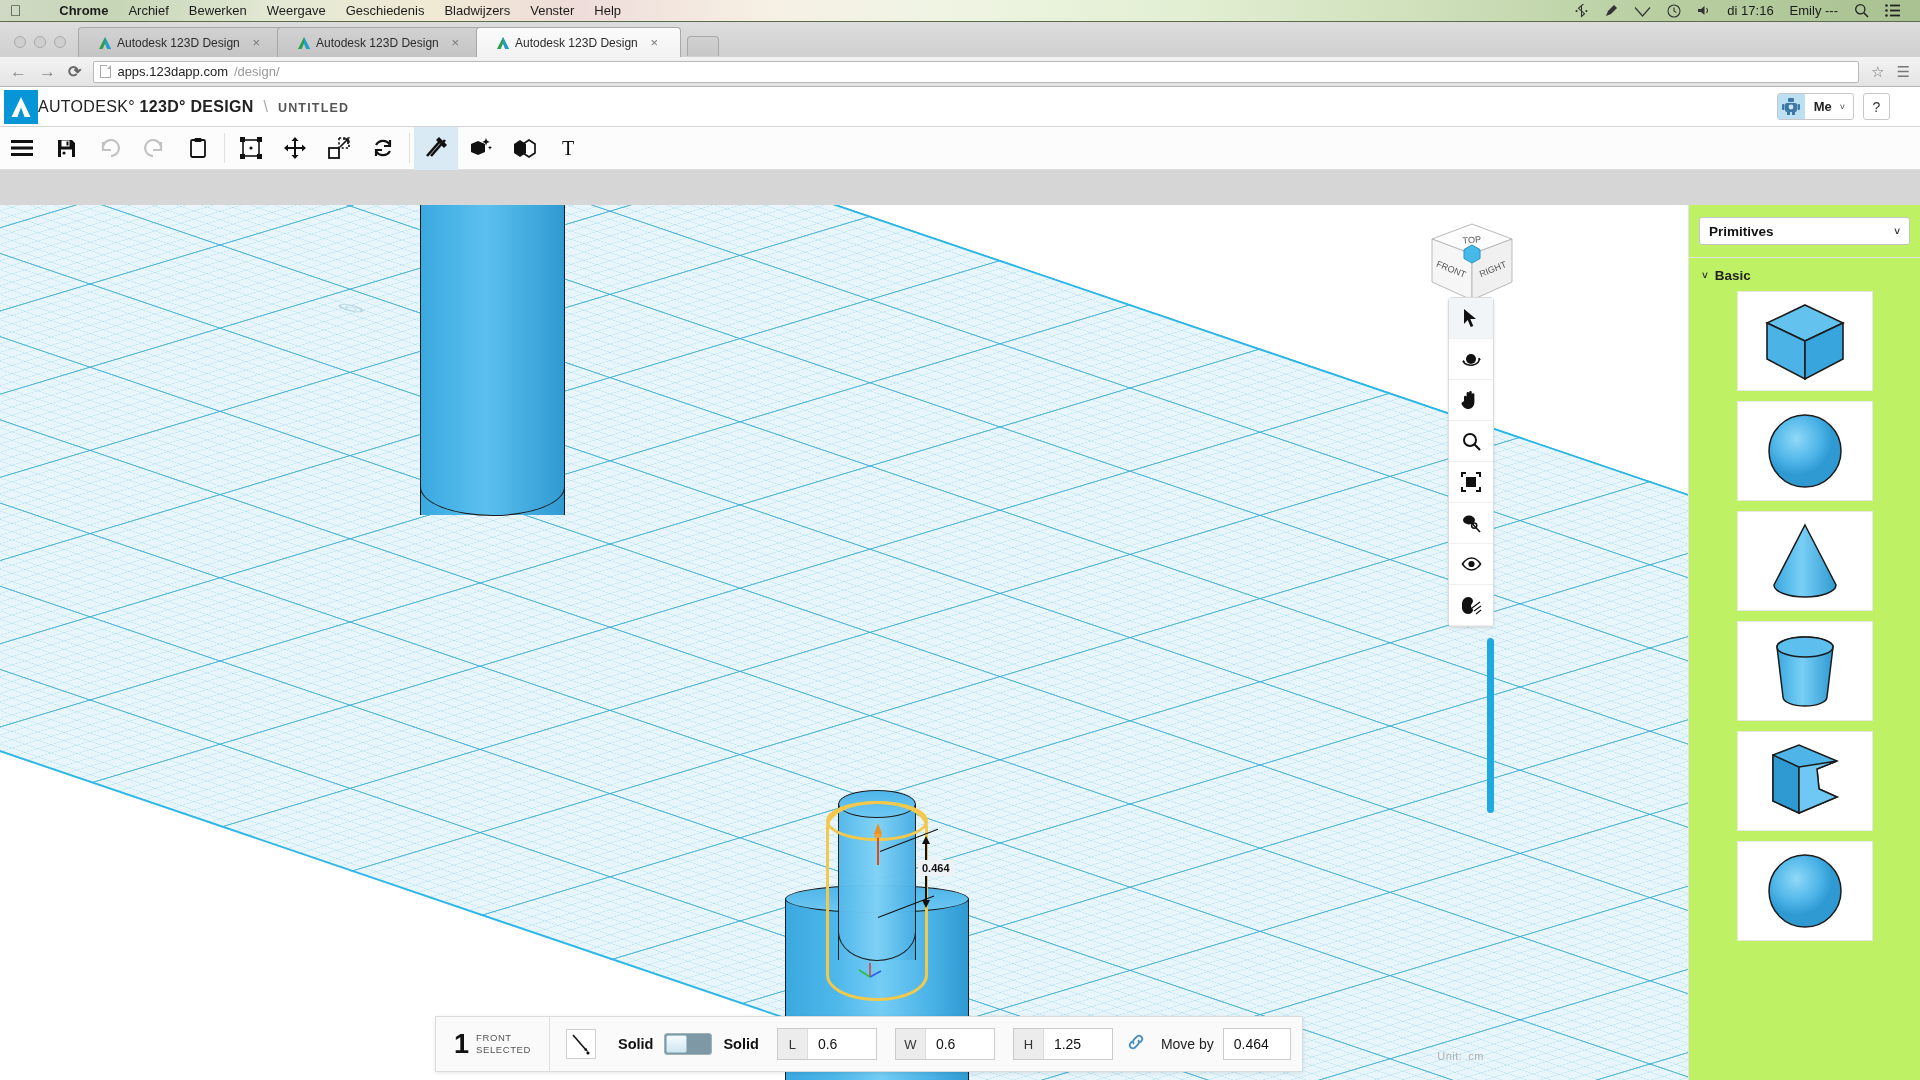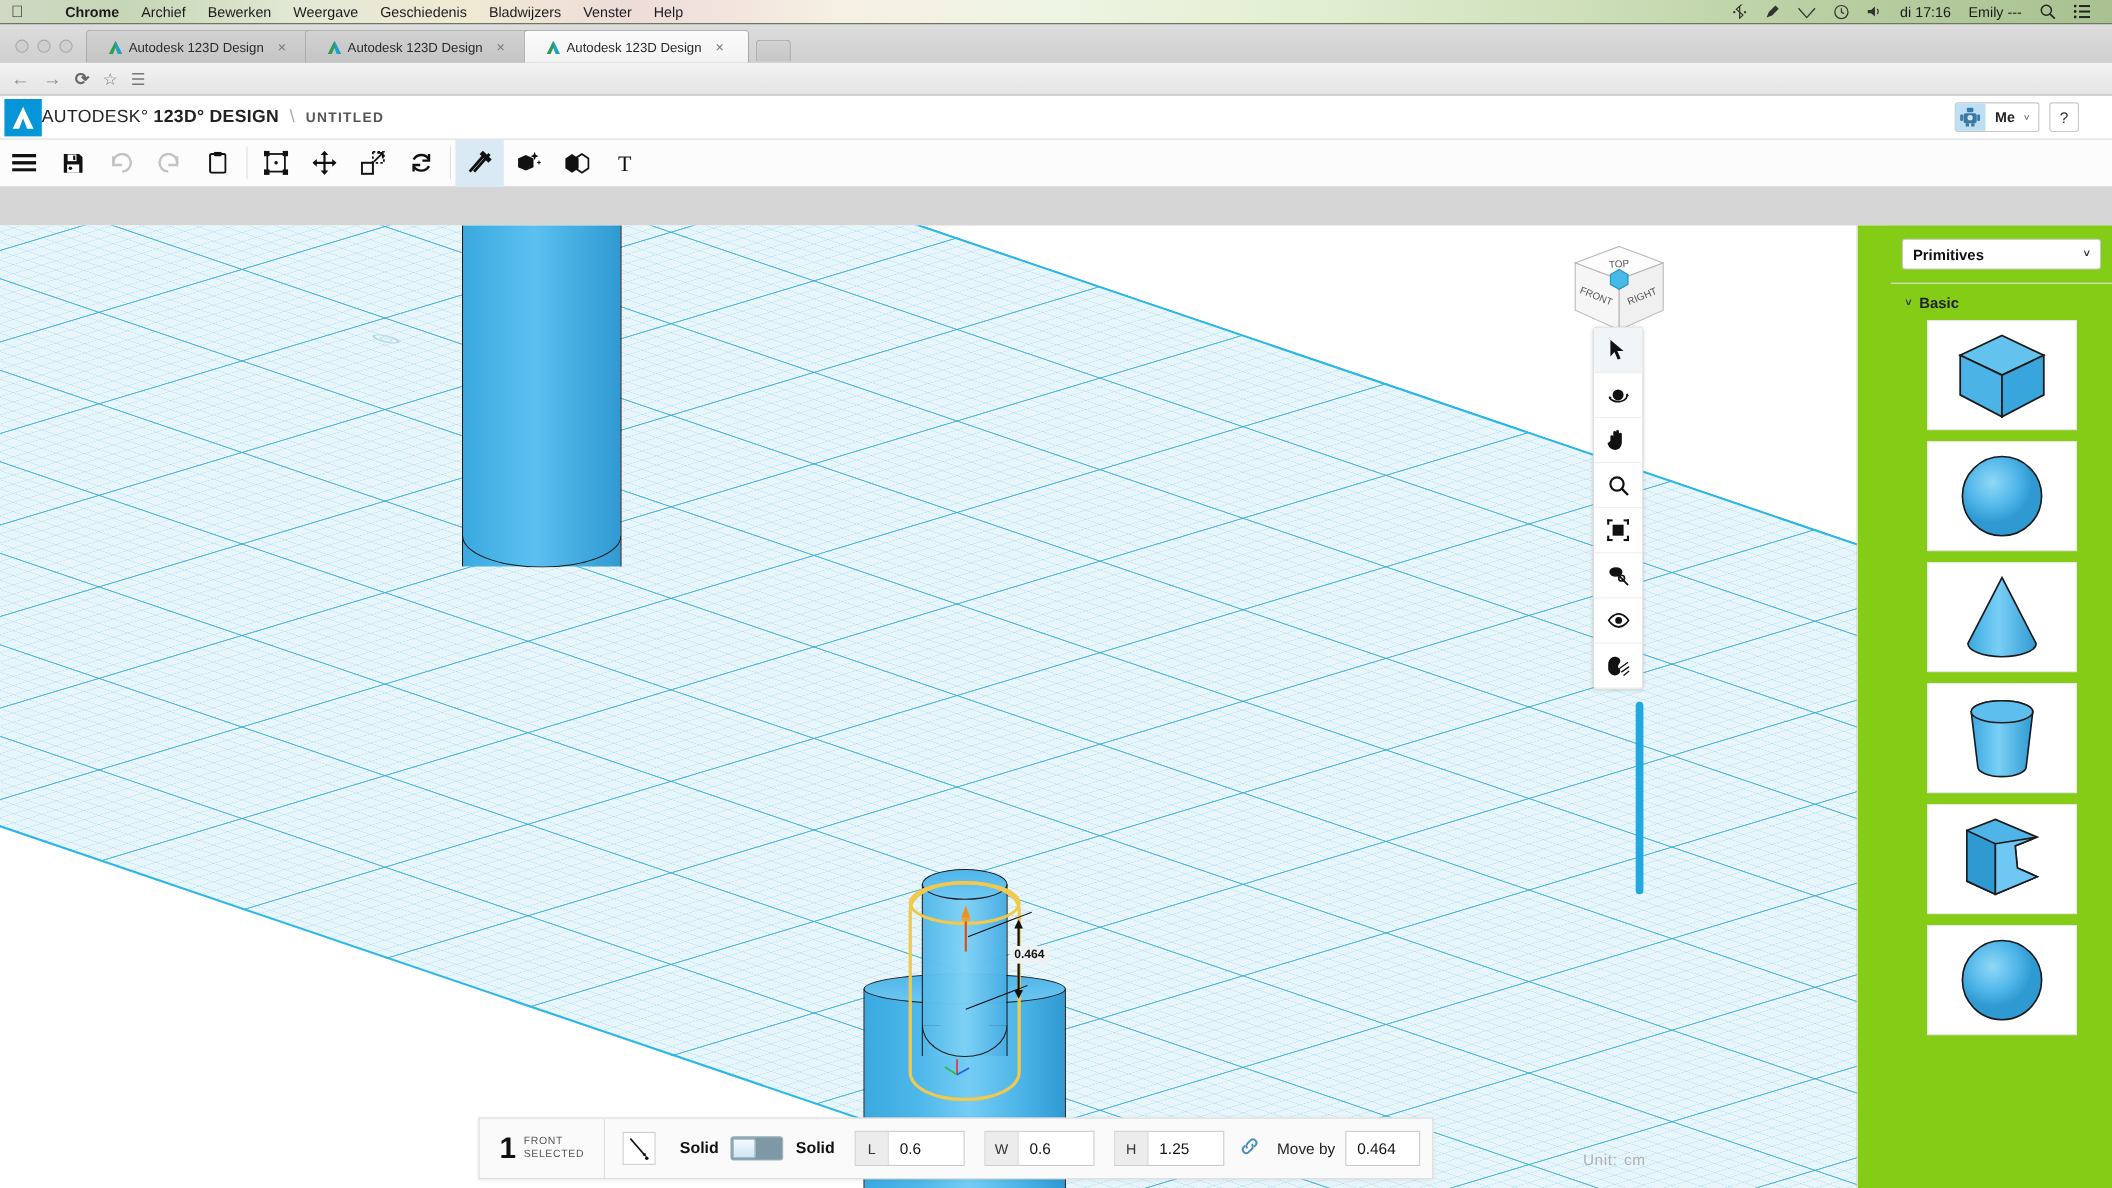--- a/index.html
+++ b/index.html
@@ -168,21 +168,21 @@
   .vtool { height:41px; display:flex; align-items:center; justify-content:center;
     border-bottom:1px solid #efefef; color:#111; }
   .vtool:last-child { border-bottom:none; }
   .vtool.active { background:#f2f5f7; }
 
   #scrollthumb { position:absolute; right:-1px; top:340px; width:7px; height:175px;
     background:#1fa9df; border-radius:4px; }
 
   
   #rpanel { position:absolute; top:183px; right:0; width:232px; height:875px;
-    background:#84cc16; border-left:1px solid #e2e2e2; overflow:hidden;padding-left:30px; }
+    background:#bef264; border-left:1px solid #e2e2e2; overflow:hidden; }
   #primsel { margin:12px 10px 0 10px; height:28px; background:#fff;
     border:1px solid #c5c5c5; border-radius:3px; display:flex; align-items:center;
     justify-content:space-between; padding:0 9px; font-size:13.5px; font-weight:bold;
     color:#111; }
   #primsel .cv { font-size:10px; color:#333; }
   #panelrule { height:1px; background:#e3e3e3; margin:12px 0 0 0; }
   #basicrow { display:flex; align-items:center; gap:7px; padding:10px 0 8px 13px;
     font-size:13.5px; font-weight:bold; color:#222; }
   #basicrow .cv { font-size:10px; color:#333; }
   .shapecell { margin:0 auto 10px auto; width:136px; height:100px; background:#fff;
@@ -208,21 +208,21 @@
     margin-left:18px; background:#fff; }
   .field .fl { width:30px; height:100%; background:#ececec; display:flex;
     align-items:center; justify-content:center; font-size:13px; color:#333;
     border-right:1px solid #dddddd; }
   .field .fv { padding:0 10px; font-size:14px; color:#111; min-width:68px; }
   #linkicon { margin-left:14px; color:#4a8fc0; font-size:16px; }
   #moveby { margin-left:16px; display:flex; align-items:center; gap:9px; }
   #moveby .ml { font-size:14px; color:#222; }
   #moveby .mv { height:32px; border:1px solid #cccccc; background:#fff; padding:0 10px;
     display:flex; align-items:center; font-size:14px; color:#111; min-width:68px; }
-  #unit { position:absolute; right:220px; bottom:18px; font-size:14px; color:#b0b0b0;
+  #unit { position:absolute; right:232px; bottom:18px; font-size:11px; color:#b0b0b0;
     letter-spacing:.5px; }
   #unit b { color:#b0b0b0; font-weight:normal; margin-left:6px; }
 </style>
 </head>
 <body>
 
 <div id="macbar">
   <span class="apple"></span>
   <span class="mi bold">Chrome</span>
   <span class="mi">Archief</span>
@@ -324,20 +324,25 @@
       <span class="label">Autodesk 123D Design</span>
       <span class="x">×</span>
     </div>
     <div class="newtab"></div>
   </div>
 
   <div id="omnibar">
     <span class="navbtn">←</span>
     <span class="navbtn">→</span>
     <span class="reload">⟳</span>
+    <div id="urlfield">
+      <i class="pagefav"></i>
+      <span class="dark">apps.123dapp.com</span>
+        <span>/design/</span>
+    </div>
     <span class="star">☆</span>
     <span class="hamb">☰</span>
   </div>
 
   <div id="appheader">
     <div id="alogo">
       <svg width="22" height="24" viewBox="0 0 22 24">
           <path d="M11 2 L20.5 22 H14.6 L11 12.6 L7.4 22 H1.5 Z" fill="#fff"></path>
         </svg>
     </div>

